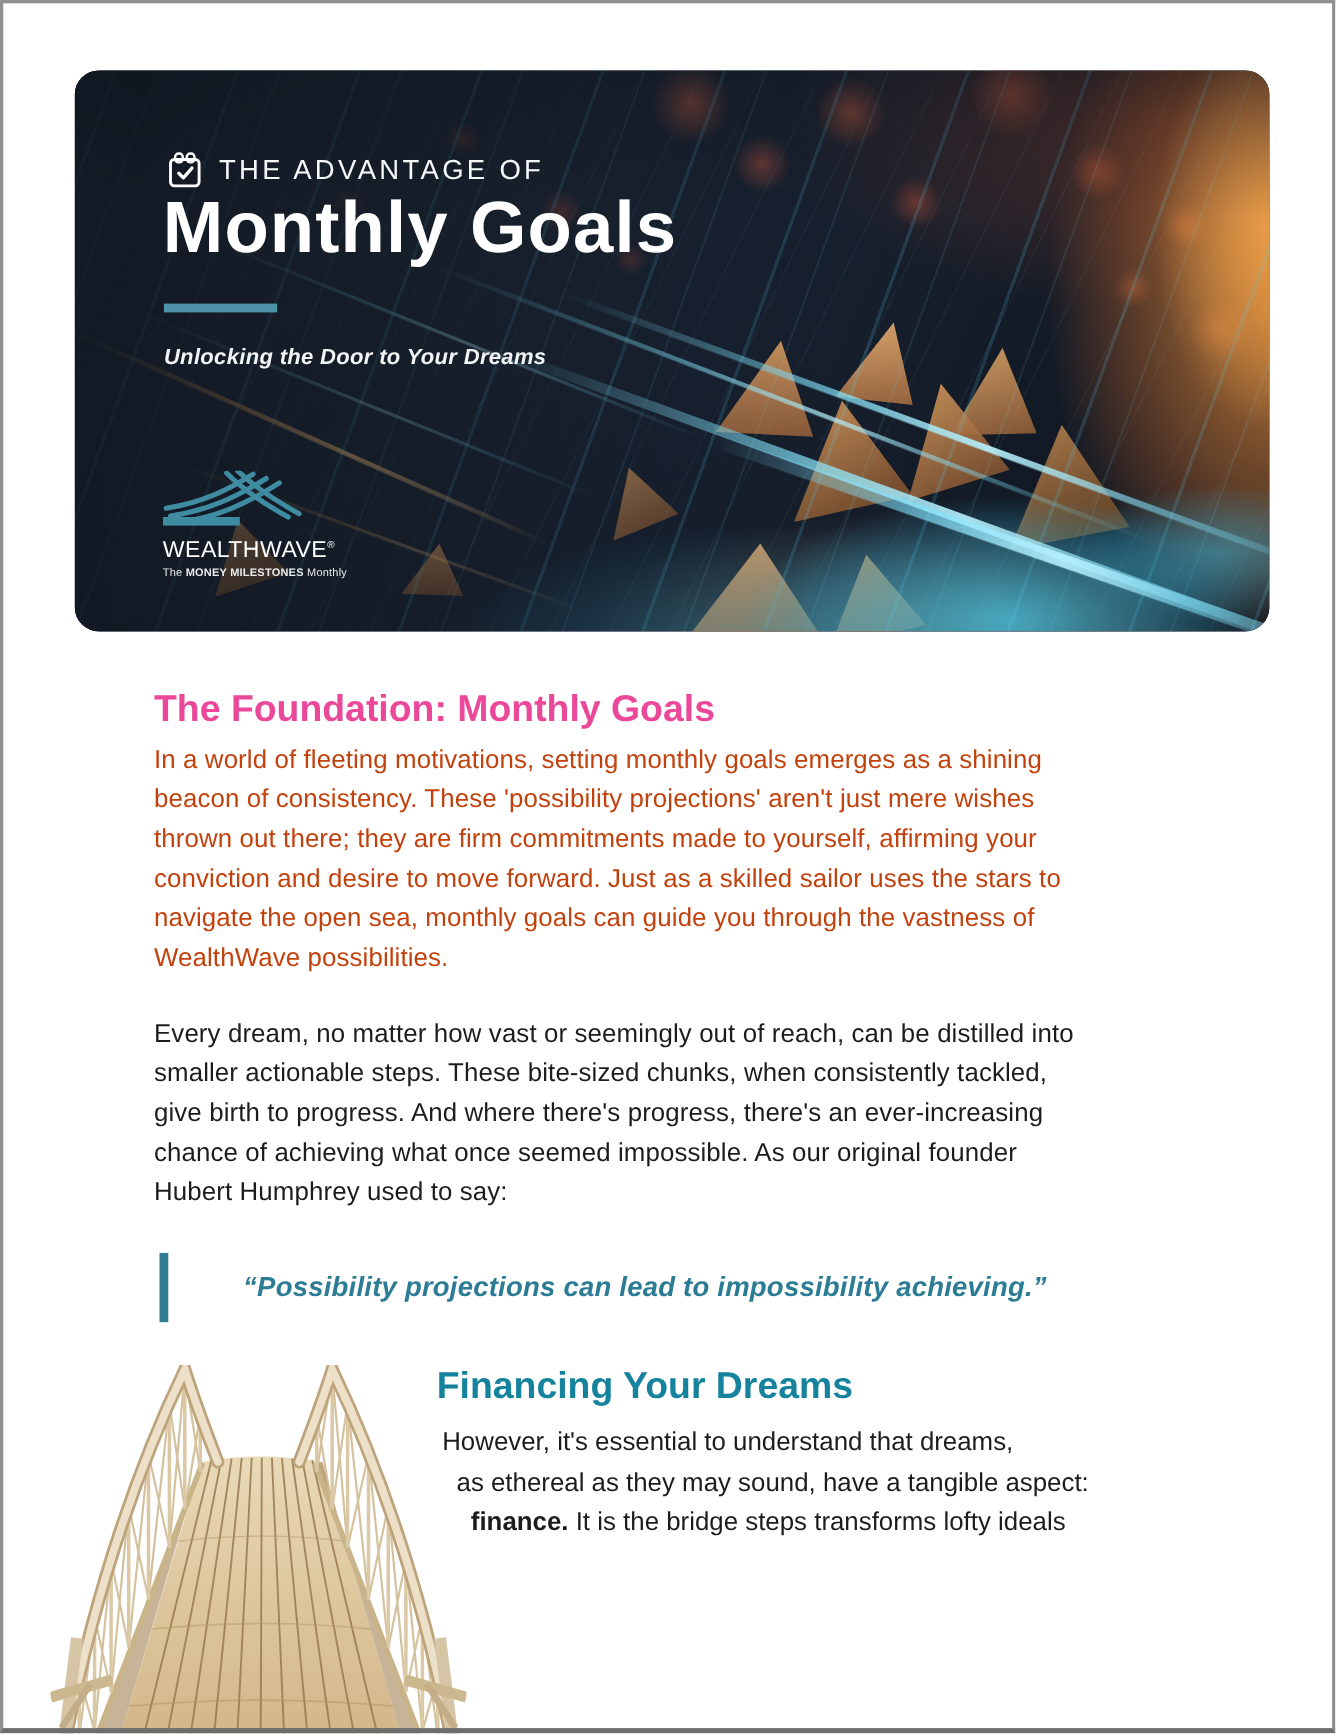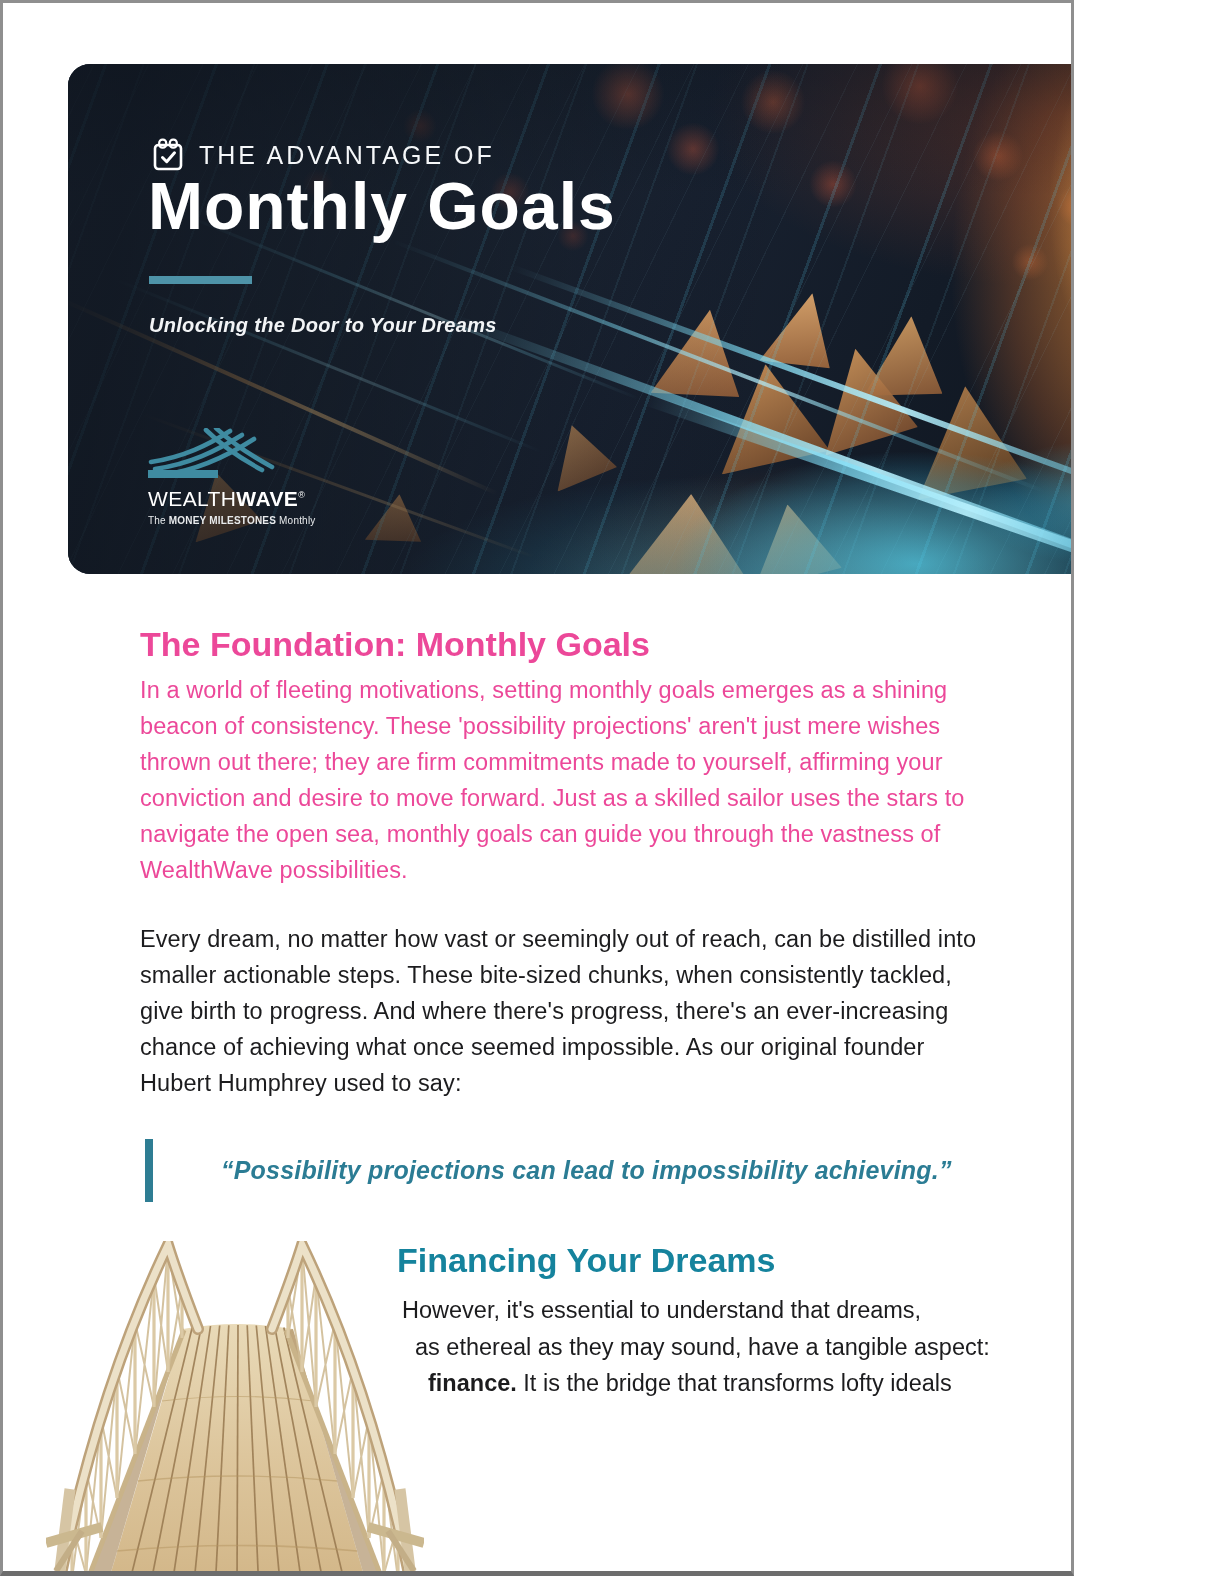--- a/index.html
+++ b/index.html
@@ -1,18 +1,18 @@
 <!DOCTYPE html>
 <html><head>
 <meta charset="utf-8">
 <style>
   * { margin:0; padding:0; box-sizing:border-box; }
   html,body { width:1222px; height:1576px; background:#ffffff; overflow:hidden;
               font-family:"Liberation Sans","DejaVu Sans",sans-serif; }
-  .page { position:relative; width:1074px; height:1576px; background:#ffffff; overflow:hidden; }
+  .page { position:relative; width:1214px; height:1576px; background:#ffffff; overflow:hidden; }
   .page-border { position:absolute; inset:0; border:3px solid #8f8f8f; border-bottom:5px solid #6d6d6d;
                  z-index:60; pointer-events:none; }
 
   
   .banner { position:absolute; left:68px; top:64px; width:1086px; height:510px;
             border-radius:22px; overflow:hidden; background:#151d28; }
   .layer { position:absolute; inset:0; }
   .bg-base { background:linear-gradient(115deg,#2c3748 0%,#202a38 28%,#182130 52%,#131b27 74%,#0e141d 100%); }
   .bg-bokeh { background:
       radial-gradient(circle 52px at 560px 30px, rgba(205,95,64,.55), transparent 70%),
@@ -53,21 +53,21 @@
   .banner-content { position:absolute; inset:0; z-index:10; color:#fff; }
   .eyebrow-row { position:absolute; left:84px; top:74px; display:flex; align-items:center; gap:15px; }
   .eyebrow { font-size:25px; letter-spacing:3px; color:#f5f7f9; font-weight:400; }
   .banner-title { position:absolute; left:80px; top:96px; font-size:66px; font-weight:700;
                   letter-spacing:1px; line-height:1.4; color:#ffffff; }
   .title-divider { position:absolute; left:81px; top:212px; width:103px; height:8px; }
   .banner-subtitle { position:absolute; left:81px; top:250px; font-size:20px; font-style:italic;
                      font-weight:700; color:#f2f4f6; letter-spacing:.3px; }
   .logo { position:absolute; left:80px; top:364px; width:170px; }
   .logo-brand { margin-top:5px; font-size:21px; color:#fff; letter-spacing:.4px; }
-  .logo-brand b { font-weight:700;margin-top:16px; }
+  .logo-brand b { font-weight:400;margin-top:16px; }
   .logo-brand sup { font-size:9px; }
   .logo-tagline { margin-top:4px; font-size:10px; color:#e9ebed; letter-spacing:.2px; }
   .logo-tagline b { font-weight:700; }
 
   
   .section-heading { position:absolute; font-size:34px; font-weight:700; line-height:40px; }
   .foundation-heading { left:140px; top:624px; }
   .financing-heading { left:397px; top:1240px; }
   .body-text { position:absolute; left:140px; width:930px; font-size:23.5px; line-height:36px;
                white-space:pre-line; letter-spacing:.1px; }
@@ -145,41 +145,41 @@
           </g>
           <rect x="0" y="42" width="70" height="8" fill="#3f8ba1"></rect>
         </svg>
         <div class="logo-brand"><span>WEALTH</span><b>WAVE</b><sup>®</sup></div>
         <div class="logo-tagline"><span>The </span><b>MONEY MILESTONES</b><span> Monthly</span></div>
       </div>
     </div>
   </div>
 
   <h2 class="section-heading foundation-heading" style="color:#ec4899;">The Foundation: Monthly Goals</h2>
-  <p class="body-text p1" style="color:#ec4899;">In a world of fleeting motivations, setting monthly goals emerges as a shining
+  <p class="body-text p1" style="color:#c2410c;">In a world of fleeting motivations, setting monthly goals emerges as a shining
 beacon of consistency. These 'possibility projections' aren't just mere wishes
 thrown out there; they are firm commitments made to yourself, affirming your
 conviction and desire to move forward. Just as a skilled sailor uses the stars to
 navigate the open sea, monthly goals can guide you through the vastness of
 WealthWave possibilities.</p>
   <p class="body-text p2" style="color:#1c1c1e;">Every dream, no matter how vast or seemingly out of reach, can be distilled into
 smaller actionable steps. These bite-sized chunks, when consistently tackled,
 give birth to progress. And where there's progress, there's an ever-increasing
 chance of achieving what once seemed impossible. As our original founder
 Hubert Humphrey used to say:</p>
 
   <blockquote class="quote">
     <span class="quote-text" style="color:#2b7c94;">“Possibility projections can lead to impossibility achieving.”</span>
   </blockquote>
 
   <h2 class="section-heading financing-heading" style="color:#15839d;">Financing Your Dreams</h2>
   <div class="financing-text" style="color:#1c1c1e;">
     <div class="fin-line l1">However, it's essential to understand that dreams,</div>
     <div class="fin-line l2">as ethereal as they may sound, have a tangible aspect:</div>
-    <div class="fin-line l3"><b>finance.</b><span> It is the bridge that transforms lofty ideals</span></div>
+    <div class="fin-line l3"><b>finance.</b><span> It is the bridge steps transforms lofty ideals</span></div>
   </div>
 
   <svg class="bridge" width="378" height="345" viewBox="0 0 378 345">
     <defs>
       <linearGradient id="deckGrad" x1="0" y1="0" x2="0" y2="1">
         <stop offset="0" stop-color="#e9dab8"></stop>
         <stop offset="0.5" stop-color="#ddc69d"></stop>
         <stop offset="1" stop-color="#d2b688"></stop>
       </linearGradient>
     </defs>

